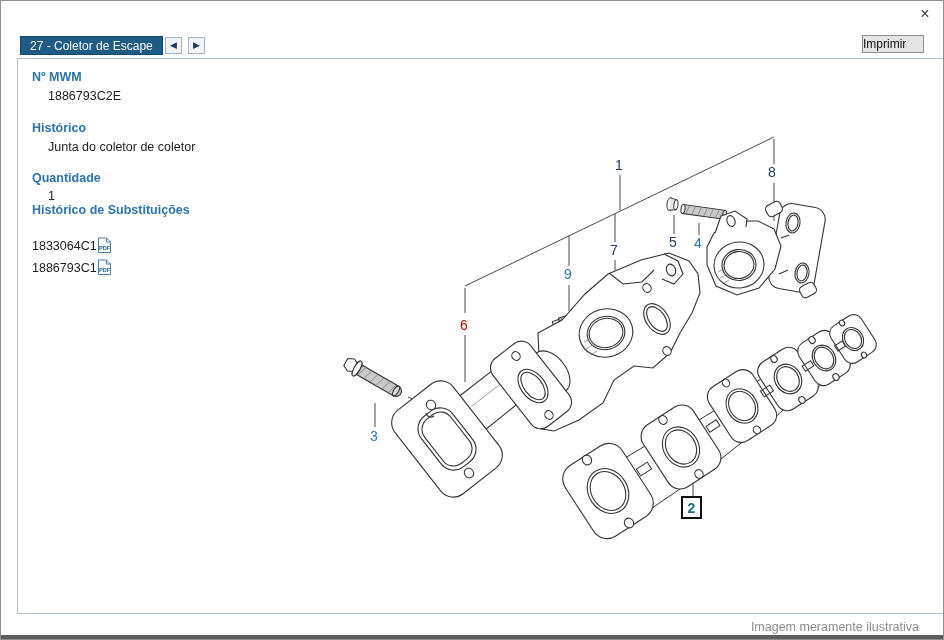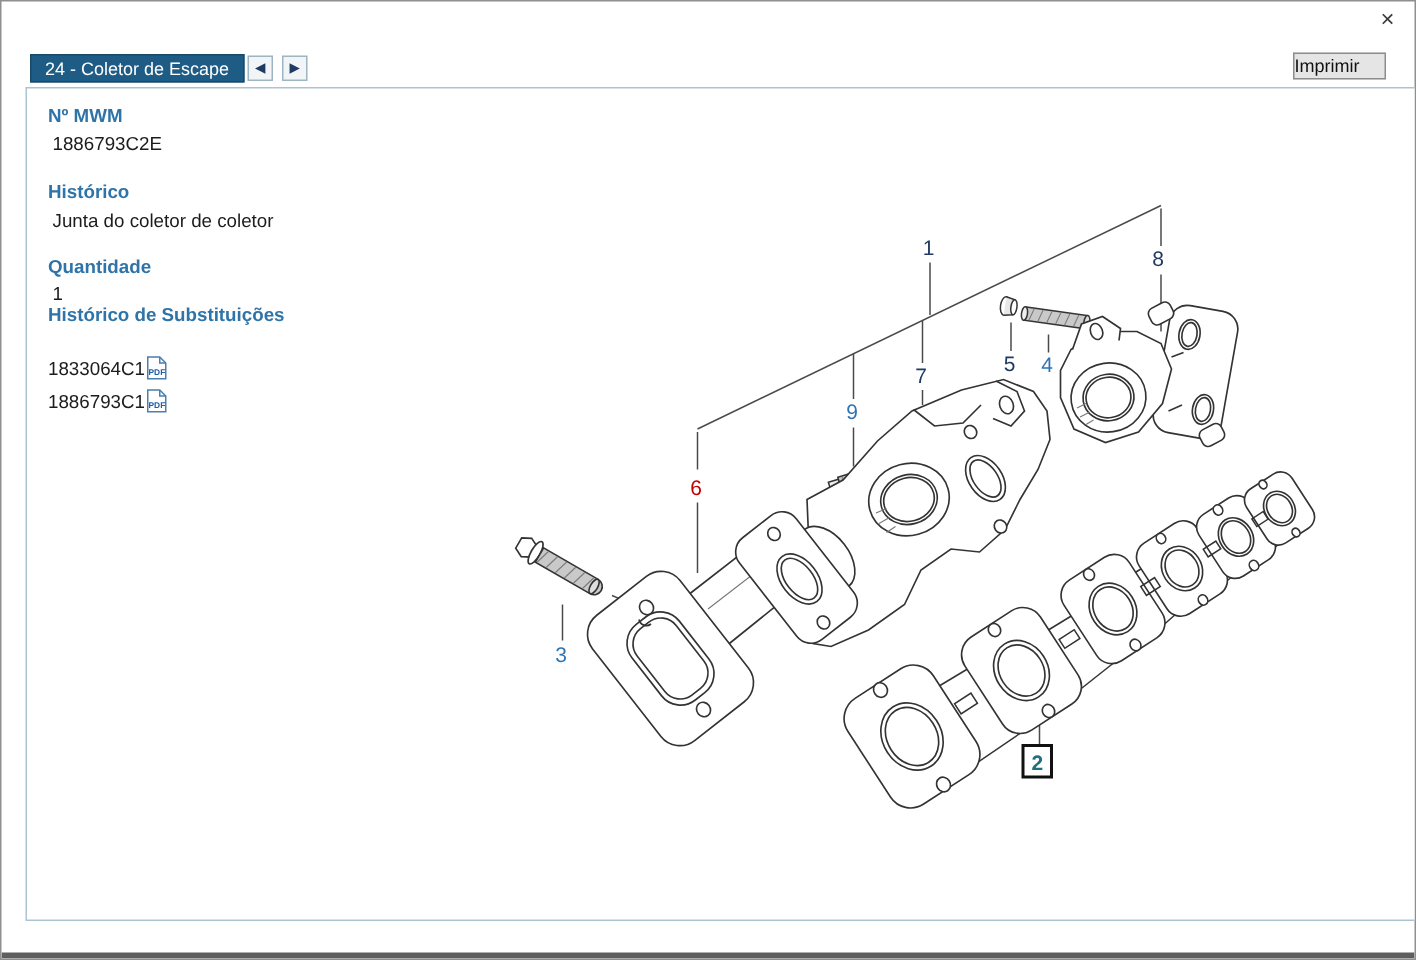--- a/index.html
+++ b/index.html
@@ -14,36 +14,36 @@
   .nav-btn{position:absolute;top:36px;width:17px;height:17px;background:#f2f5f7;border:1px solid #9fb6c2;
            color:#1F3A63;font-size:9px;text-align:center;line-height:15px;box-sizing:border-box;cursor:pointer}
   .prev{left:164px}.next{left:187px}
   .print-btn{position:absolute;left:861px;top:34px;width:62px;height:18px;background:#e5e5e5;
              border:1px solid #8d8d8d;font-size:12px;line-height:16px;
              box-sizing:border-box;color:#111;cursor:pointer}
   .panel{position:absolute;left:16px;top:57px;width:937px;height:556px;border:1px solid #abc4cf;
          box-sizing:border-box;background:#fff}
   .info{position:absolute;left:14px;top:0;width:300px;height:300px}
   .fld-label{position:absolute;left:0;font-size:12.5px;font-weight:bold;color:#2E74A8;white-space:nowrap}
-  .fld-value{position:absolute;left:3px;font-size:12.5px;color:#1c1c1c;white-space:nowrap}
+  .fld-value{position:absolute;left:16px;font-size:12.5px;color:#1c1c1c;white-space:nowrap}
   .hist-row{position:absolute;left:0;display:flex;align-items:center;}
   .hist-code{font-size:12.5px;color:#1c1c1c}
   .pdf-btn{display:flex;align-items:center;cursor:pointer}
   .diagram-svg{position:absolute;left:0;top:0;width:911px;height:554px}
   .caption{position:absolute;left:0;top:619px;width:918px;text-align:right;font-size:12.5px;color:#8c8c8c}
   svg text{font-family:"Liberation Sans",sans-serif}
 </style>
 </head>
 <body>
 
 <div class="window">
 
   <div class="close">×</div>
 
-  <div class="badge">24 - Coletor de Escape</div>
+  <div class="badge">27 - Coletor de Escape</div>
   <div class="nav-btn prev">
     <span>◀</span>
   </div>
   <div class="nav-btn next">
     <span>▶</span>
   </div>
   <div class="print-btn">Imprimir</div>
 
   <div class="panel">
 
@@ -284,14 +284,15 @@
         <text x="462" y="328" fill="#C00000">6</text>
         <text x="372" y="439" fill="#2E74B5">3</text>
         <g>
           <rect x="680" y="495" width="19" height="21" fill="#fff" stroke="#111" stroke-width="2"></rect>
           <text x="689.5" y="511" font-weight="bold" fill="#1F6F7D">2</text>
         </g>
       </g>
     </svg>
   </div>
 
+  <div class="caption">Imagem meramente ilustrativa</div>
   <div class="bottom-strip"></div>
 </div>
 
 </body></html>

